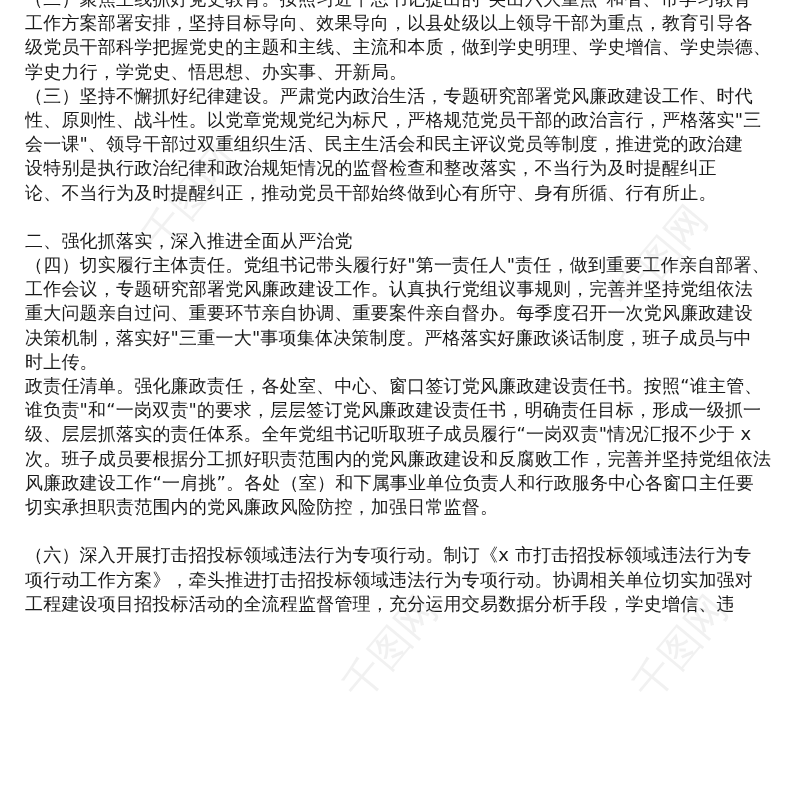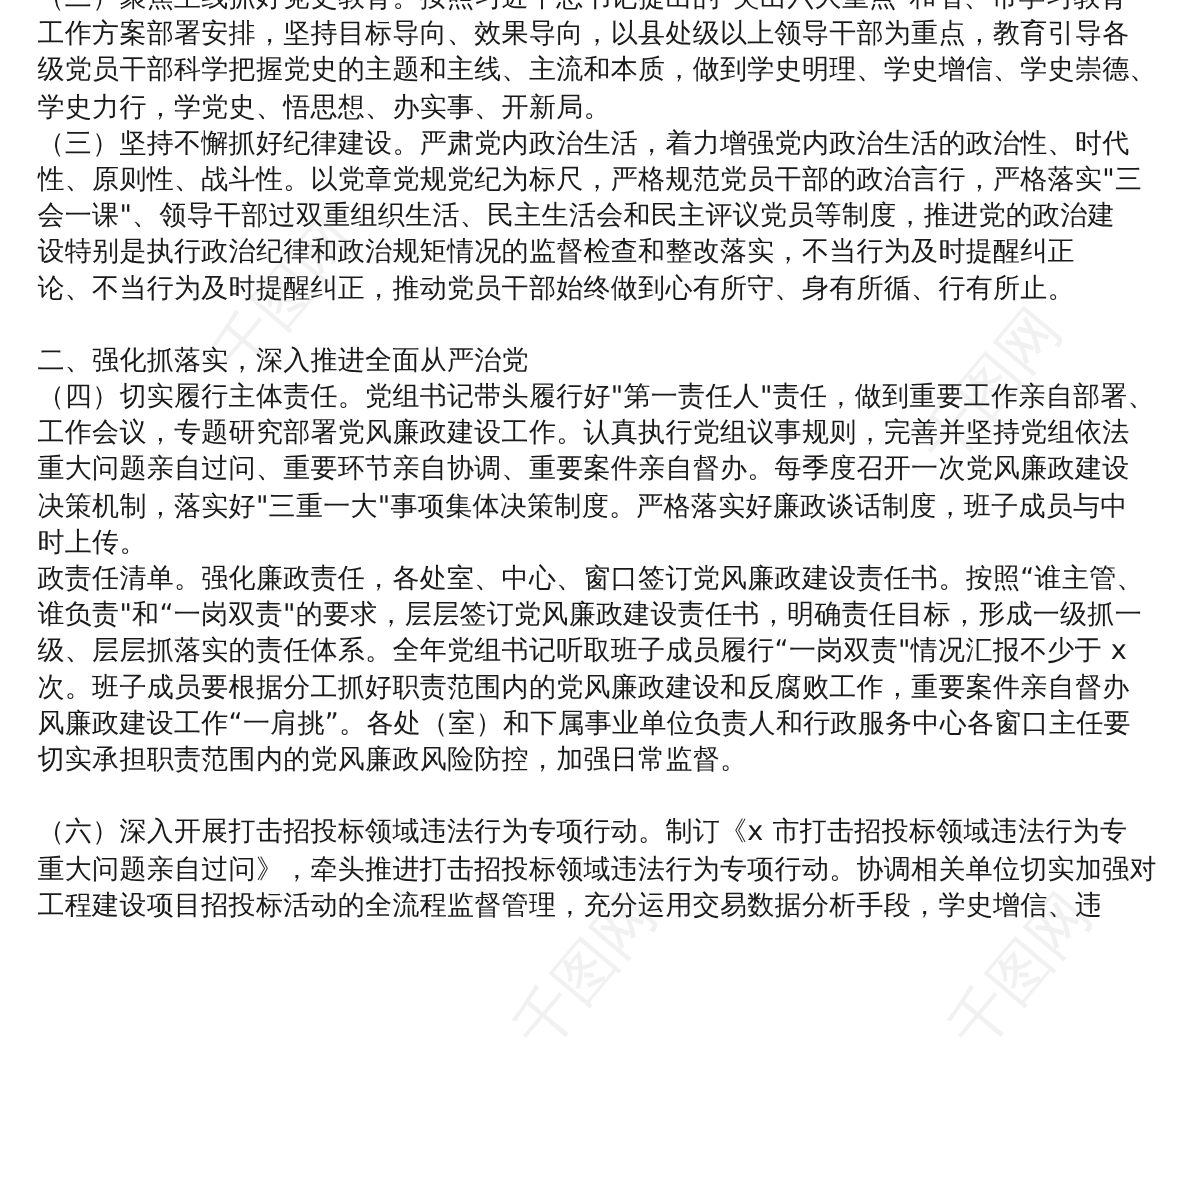--- a/index.html
+++ b/index.html
@@ -13,40 +13,40 @@
     transform: rotate(-50deg); pointer-events: none; white-space: nowrap; }
 </style>
 </head>
 <body>
 
 <div class="page" id="page">
     <div class="line">（二）聚焦主线抓好党史教育。按照习近平总书记提出的"突出六大重点"和省、市学习教育</div>
     <div class="line">工作方案部署安排，坚持目标导向、效果导向，以县处级以上领导干部为重点，教育引导各</div>
     <div class="line">级党员干部科学把握党史的主题和主线、主流和本质，做到学史明理、学史增信、学史崇德、</div>
     <div class="line">学史力行，学党史、悟思想、办实事、开新局。</div>
-    <div class="line">（三）坚持不懈抓好纪律建设。严肃党内政治生活，着力增强党内政治生活的政治性、时代</div>
+    <div class="line">（三）坚持不懈抓好纪律建设。严肃党内政治生活，专题研究部署党风廉政建设工作、时代</div>
     <div class="line">性、原则性、战斗性。以党章党规党纪为标尺，严格规范党员干部的政治言行，严格落实"三</div>
     <div class="line">会一课"、领导干部过双重组织生活、民主生活会和民主评议党员等制度，推进党的政治建</div>
     <div class="line">设特别是执行政治纪律和政治规矩情况的监督检查和整改落实，不当行为及时提醒纠正</div>
     <div class="line">论、不当行为及时提醒纠正，推动党员干部始终做到心有所守、身有所循、行有所止。</div>
     <div class="blank"></div>
     <div class="line">二、强化抓落实，深入推进全面从严治党</div>
     <div class="line">（四）切实履行主体责任。党组书记带头履行好"第一责任人"责任，做到重要工作亲自部署、</div>
     <div class="line">工作会议，专题研究部署党风廉政建设工作。认真执行党组议事规则，完善并坚持党组依法</div>
     <div class="line">重大问题亲自过问、重要环节亲自协调、重要案件亲自督办。每季度召开一次党风廉政建设</div>
     <div class="line">决策机制，落实好"三重一大"事项集体决策制度。严格落实好廉政谈话制度，班子成员与中</div>
     <div class="line">时上传。</div>
     <div class="line">政责任清单。强化廉政责任，各处室、中心、窗口签订党风廉政建设责任书。按照“谁主管、</div>
     <div class="line">谁负责"和“一岗双责"的要求，层层签订党风廉政建设责任书，明确责任目标，形成一级抓一</div>
     <div class="line">级、层层抓落实的责任体系。全年党组书记听取班子成员履行“一岗双责"情况汇报不少于 x</div>
-    <div class="line">次。班子成员要根据分工抓好职责范围内的党风廉政建设和反腐败工作，重要案件亲自督办</div>
+    <div class="line">次。班子成员要根据分工抓好职责范围内的党风廉政建设和反腐败工作，完善并坚持党组依法</div>
     <div class="line">风廉政建设工作“一肩挑”。各处（室）和下属事业单位负责人和行政服务中心各窗口主任要</div>
     <div class="line">切实承担职责范围内的党风廉政风险防控，加强日常监督。</div>
     <div class="blank"></div>
     <div class="line">（六）深入开展打击招投标领域违法行为专项行动。制订《x 市打击招投标领域违法行为专</div>
-    <div class="line">重大问题亲自过问》，牵头推进打击招投标领域违法行为专项行动。协调相关单位切实加强对</div>
+    <div class="line">项行动工作方案》，牵头推进打击招投标领域违法行为专项行动。协调相关单位切实加强对</div>
     <div class="line">工程建设项目招投标活动的全流程监督管理，充分运用交易数据分析手段，学史增信、违</div>
   </div>
 
 <div class="watermark" style="left:130px; top:170px;">千图网</div>
 <div class="watermark" style="left:600px; top:230px;">千图网</div>
 <div class="watermark" style="left:330px; top:620px;">千图网</div>
 <div class="watermark" style="left:620px; top:620px;">千图网</div>
 
 </body></html>

